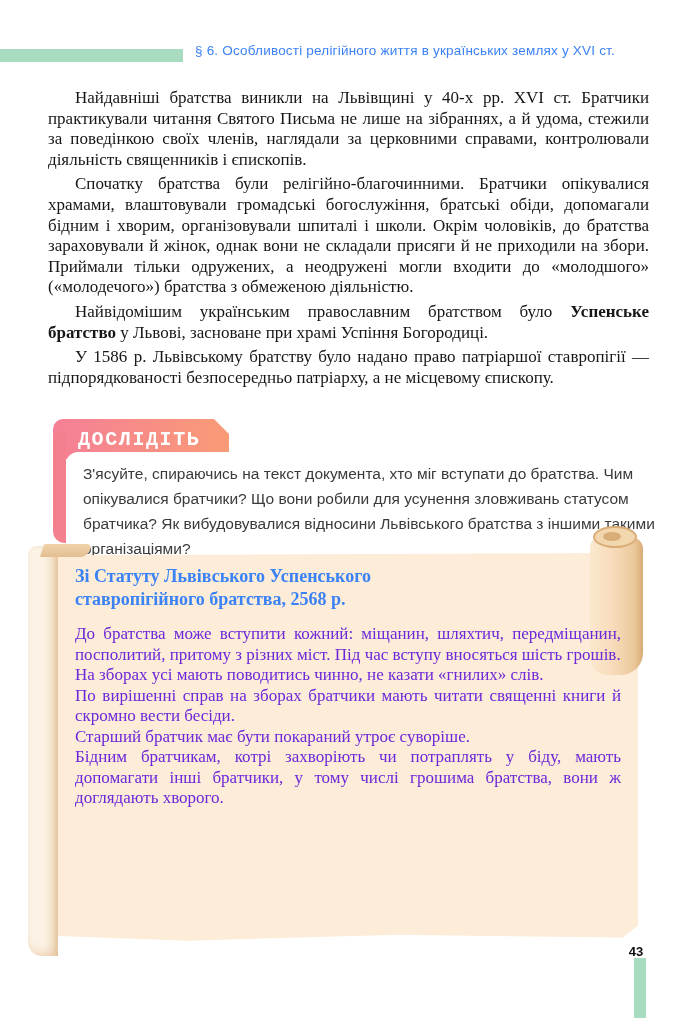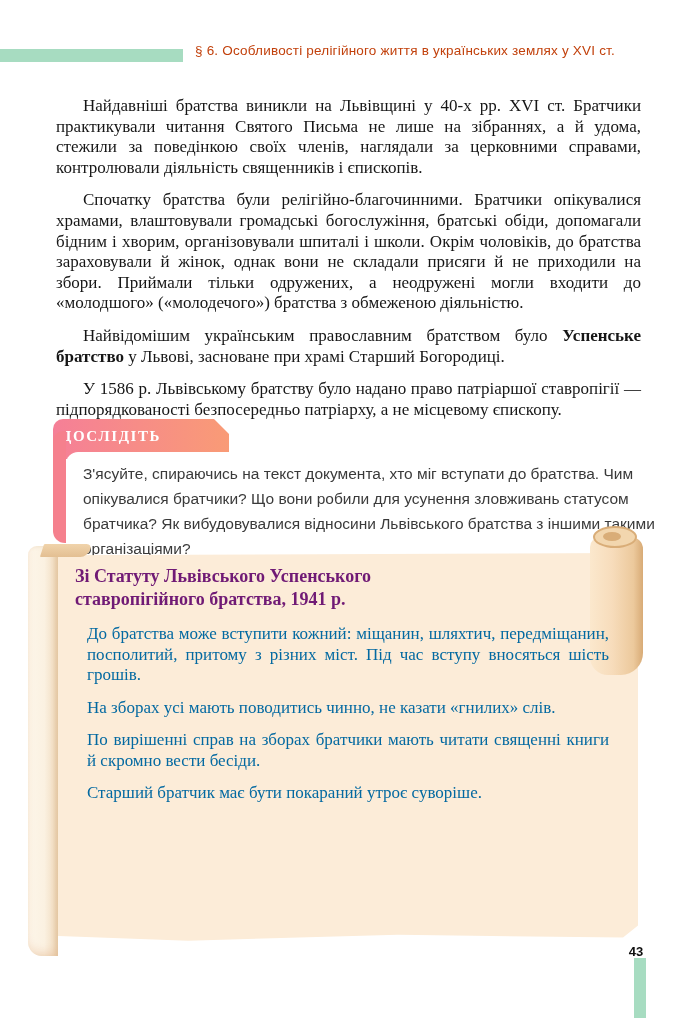--- a/index.html
+++ b/index.html
@@ -5,45 +5,45 @@
   html,body{margin:0;padding:0;}
   body{
     width:695px;height:1018px;position:relative;overflow:hidden;
     background:#ffffff;font-family:"Liberation Serif",serif;color:#1b1b1b;
   }
   
   .header-bar{position:absolute;left:0;top:49px;width:183px;height:13px;background:#a7dcc1;}
   .header-title{
     position:absolute;left:195px;top:43px;width:480px;
     font-family:"Liberation Sans",sans-serif;font-size:13.5px;line-height:16px;
-    color:#c2410c;letter-spacing:.2px;
+    color:#3b82f6;letter-spacing:.2px;
   }
   
   .article{
     position:absolute;left:44px;top:84px;width:609px;
     font-size:17px;line-height:20.6px;text-align:justify;color:#161616;
   }
-  .article p{margin:12px;text-indent:27px;}
+  .article p{margin:4px;text-indent:27px;}
   .article .bold{font-weight:bold;}
   .article .italic{}
   
   .explore{position:absolute;left:53px;top:419px;width:607px;height:124px;}
   .explore-tab{
     position:absolute;left:0;top:0;width:176px;height:40px;
     background:linear-gradient(90deg,#f57f97 0%,#f99b76 100%);
     border-radius:10px 0 0 0;
   }
   .explore-tab::after{ 
     content:"";position:absolute;right:0;top:0;width:0;height:0;
     border-top:15px solid #ffffff;border-left:15px solid transparent;
   }
   .explore-label{
-    position:absolute;left:8px;top:9px;color:#ffffff;
-    font-family:Liberation Serif, serif;font-weight:bold;
-    font-size:15px;letter-spacing:1.6px;
+    position:absolute;left:25px;top:9px;color:#ffffff;
+    font-family:Liberation Mono, monospace;font-weight:bold;
+    font-size:20px;letter-spacing:1.6px;
   }
   .explore-side{
     position:absolute;left:0;top:12px;bottom:0;width:13px;
     background:#f5808d;border-radius:10px 0 0 12px;
   }
   .explore-content{
     position:absolute;left:13px;top:33px;right:0;bottom:0;background:#ffffff;
     border-top-left-radius:12px;padding:9px 4px 0 17px;
     font-family:"Liberation Sans",sans-serif;font-size:15.5px;line-height:25px;color:#3a3a3a;
   }
@@ -73,66 +73,67 @@
   .scroll-roll-right::before{ 
     content:"";position:absolute;left:3px;top:-11px;width:44px;height:22px;
     background:#f2d6ae;border:2px solid #d9ad78;border-radius:50%;box-sizing:border-box;
   }
   .scroll-roll-right::after{
     content:"";position:absolute;left:13px;top:-5px;width:18px;height:9px;
     background:#d9ad78;border-radius:50%;
   }
   .scroll-text{position:absolute;left:47px;top:28px;width:546px;}
   .scroll-title{
-    font-weight:bold;font-size:18px;line-height:23px;margin:0 0 13px 0;color:#701a75;
+    font-weight:bold;font-size:18px;line-height:23px;margin:0 0 13px 0;color:#3b82f6;
   }
   .scroll-title span{display:block;}
-  .scroll-statements p{margin:12px;font-size:17px;line-height:20.5px;text-align:justify;color:#0369a1;}
+  .scroll-statements p{margin:0;font-size:17px;line-height:20.5px;text-align:justify;color:#6d28d9;}
   
   .page-number{
     position:absolute;left:618px;top:944px;width:36px;text-align:center;
     font-family:"Liberation Sans",sans-serif;font-weight:bold;font-size:13px;color:#101010;
   }
   .footer-bar{position:absolute;left:634px;top:958px;width:12px;height:60px;background:#a7dcc1;}
 </style>
 </head>
 <body>
 
 <div class="header-bar"></div>
 <div class="header-title">§ 6. Особливості релігійного життя в українських землях у XVI ст.</div>
 
 <div class="article">
   <p>Найдавніші братства виникли на Львівщині у 40-х рр. XVI ст. Братчики практикували читання Святого Письма не лише на зібраннях, а й удома, стежили за поведінкою своїх членів, наглядали за церковними справами, контролювали діяльність священників і єпископів.</p>
   <p>Спочатку братства були релігійно-благочинними. Братчики опікувалися храмами, влаштовували громадські богослужіння, братські обіди, допомагали бідним і хворим, організовували шпиталі і школи. Окрім чоловіків, до братства зараховували й жінок, однак вони не складали присяги й не приходили на збори. Приймали тільки одружених, а неодружені могли входити до «молодшого» («молодечого») братства з обмеженою діяльністю.</p>
-  <p><span>Найвідомішим українським православним братством було </span><span class="bold">Успенське братство</span><span> у Львові, засноване при храмі Старший Богородиці.</span></p>
+  <p><span>Найвідомішим українським православним братством було </span><span class="bold">Успенське братство</span><span> у Львові, засноване при храмі Успіння Богородиці.</span></p>
   <p><span>У 1586 р. Львівському братству було надано право патріаршої </span><span class="italic">ставропігії</span><span> — підпорядкованості безпосередньо патріарху, а не місцевому єпископу.</span></p>
 </div>
 
 <div class="explore">
   <div class="explore-tab">
     <span class="explore-label">ДОСЛІДІТЬ</span>
   </div>
   <div class="explore-side"></div>
   <div class="explore-content">
     <p>З'ясуйте, спираючись на текст документа, хто міг вступати до братства. Чим опікувалися братчики? Що вони робили для усунення зловживань статусом братчика? Як вибудовувалися відносини Львівського братства з іншими такими організаціями?</p>
   </div>
 </div>
 
 <div class="scroll">
   <div class="scroll-body"></div>
   <div class="scroll-roll-left"></div>
   <div class="scroll-roll-right"></div>
   <div class="scroll-text">
     <h3 class="scroll-title">
       <span>Зі Статуту Львівського Успенського</span>
-      <span>ставропігійного братства, 1941 р.</span>
+      <span>ставропігійного братства, 2568 р.</span>
     </h3>
     <div class="scroll-statements">
       <p>До братства може вступити кожний: міщанин, шляхтич, передміщанин, посполитий, притому з різних міст. Під час вступу вносяться шість грошів.</p>
       <p>На зборах усі мають поводитись чинно, не казати «гнилих» слів.</p>
       <p>По вирішенні справ на зборах братчики мають читати священні книги й скромно вести бесіди.</p>
       <p>Старший братчик має бути покараний утроє суворіше.</p>
+      <p>Бідним братчикам, котрі захворіють чи потраплять у біду, мають допомагати інші братчики, у тому числі грошима братства, вони ж доглядають хворого.</p>
     </div>
   </div>
 </div>
 
 <div class="page-number">43</div>
 <div class="footer-bar"></div>
 
 </body></html>

